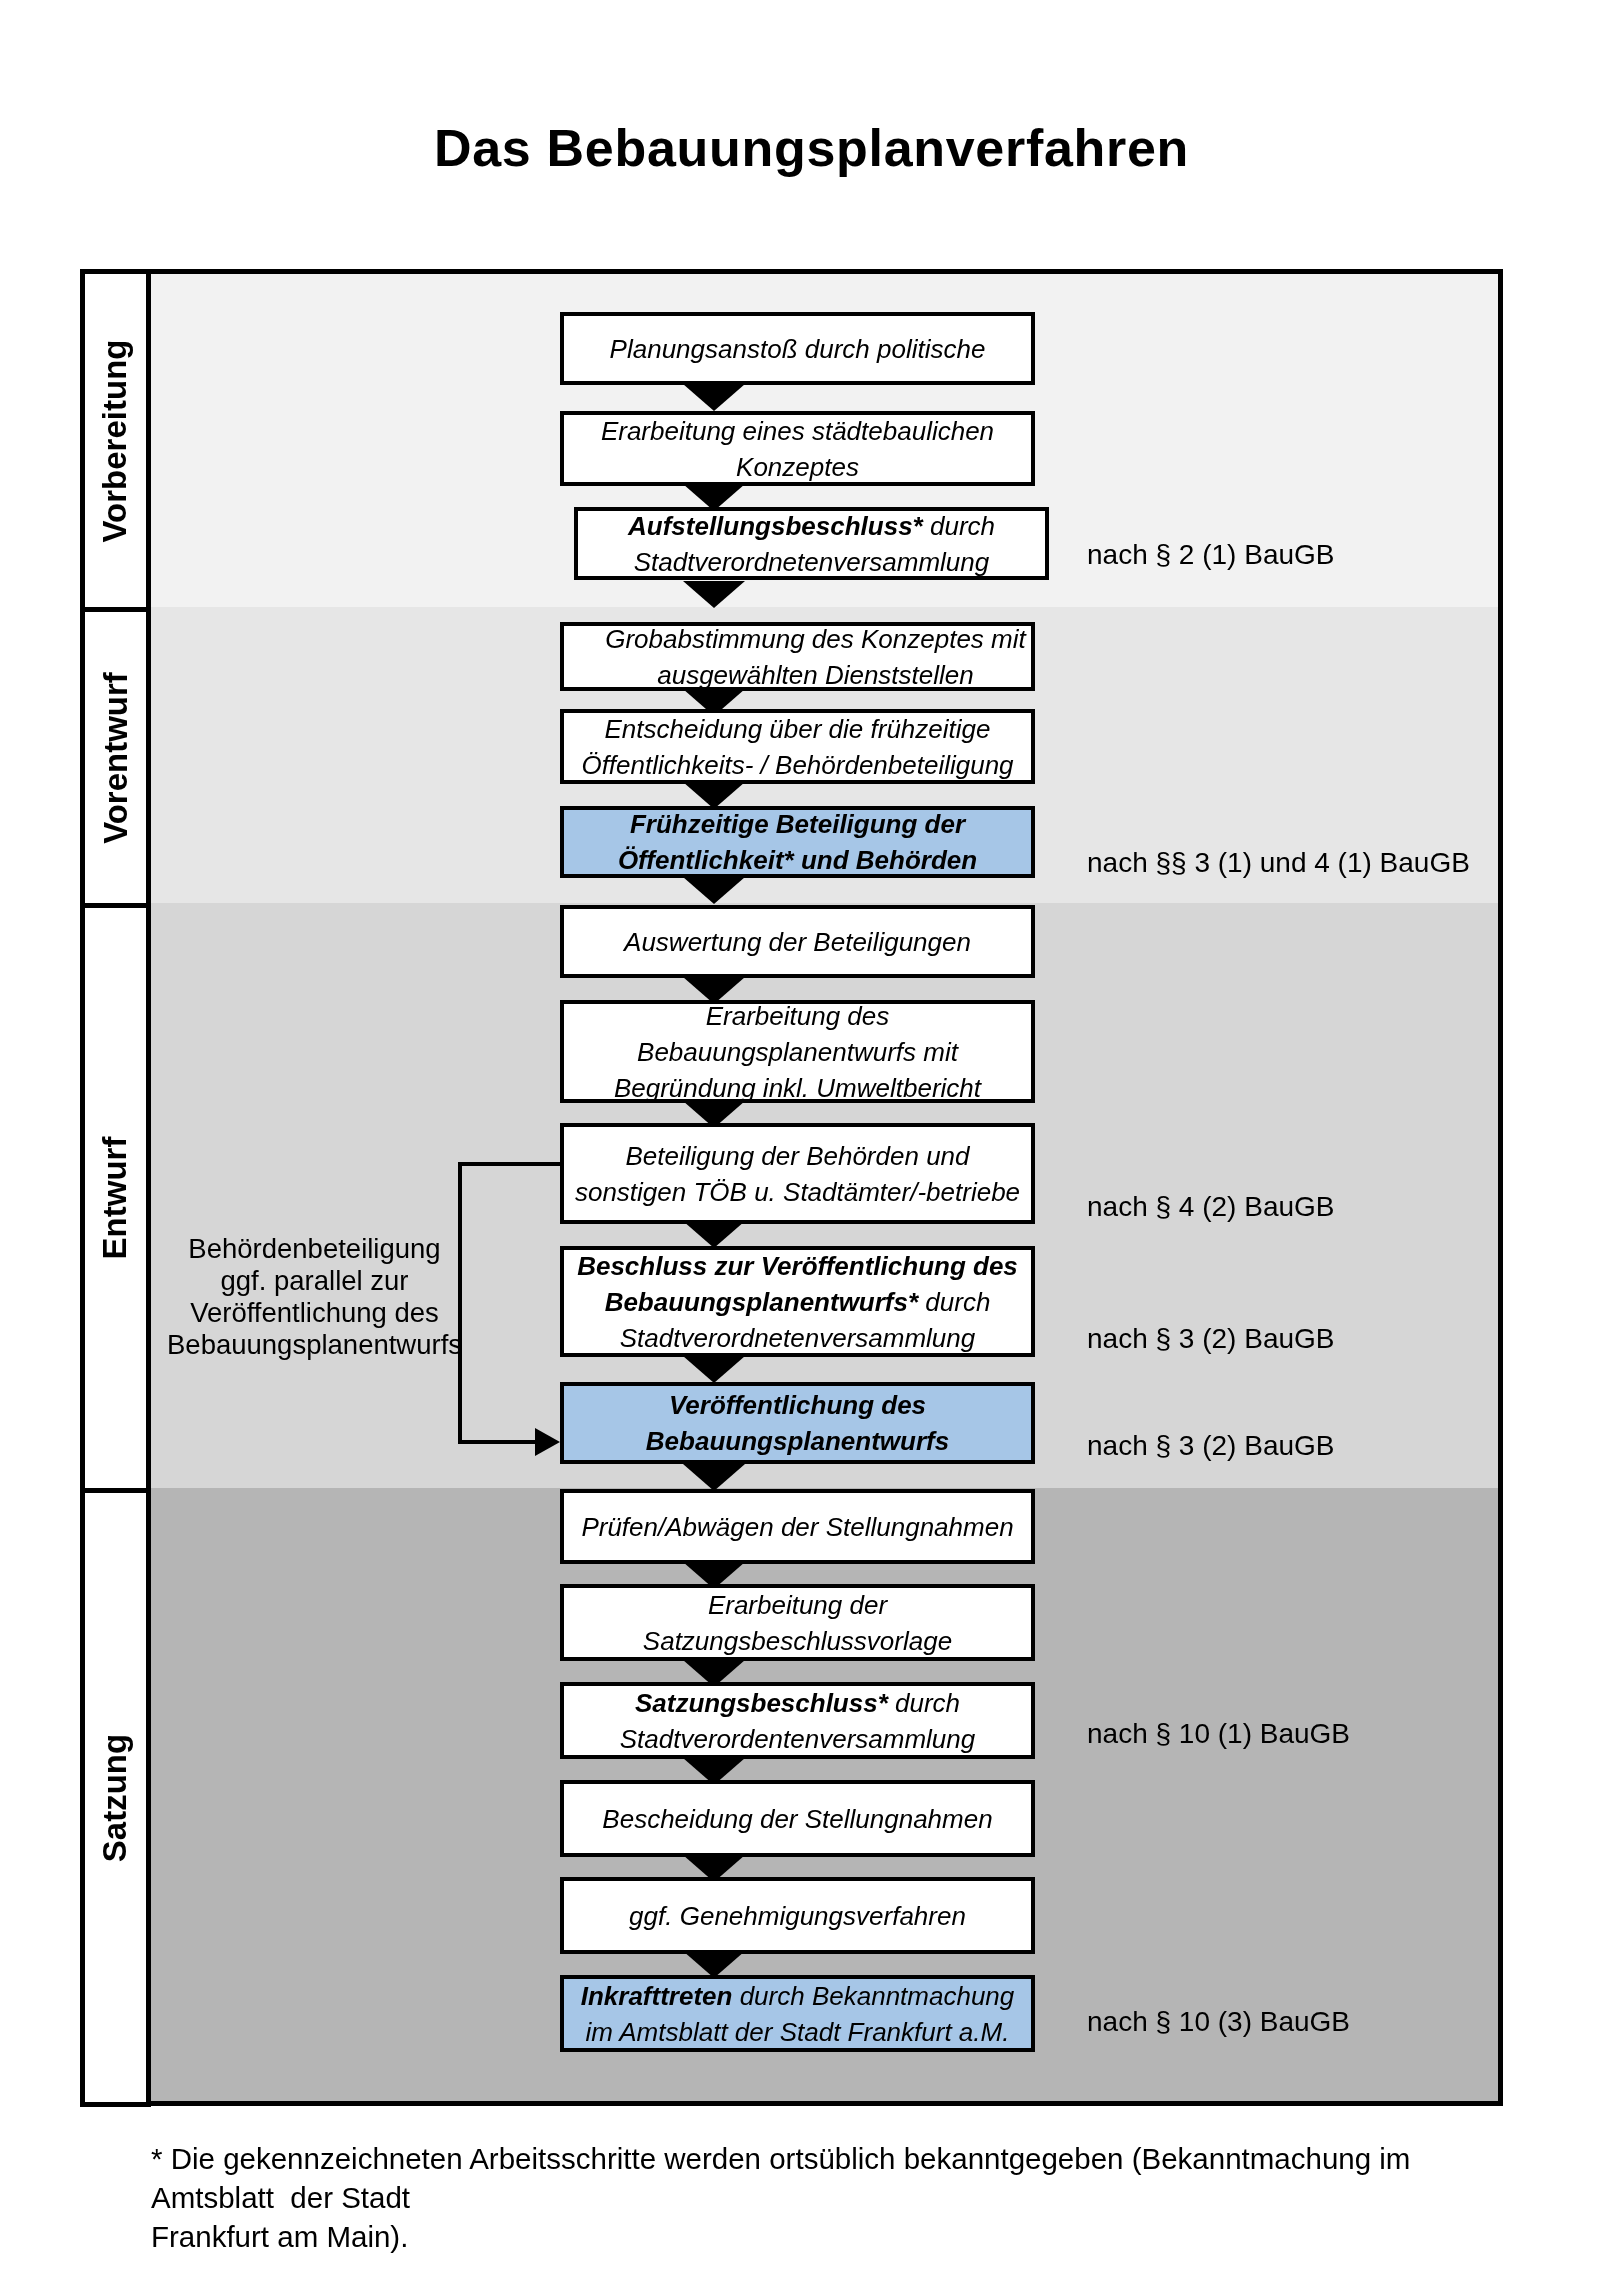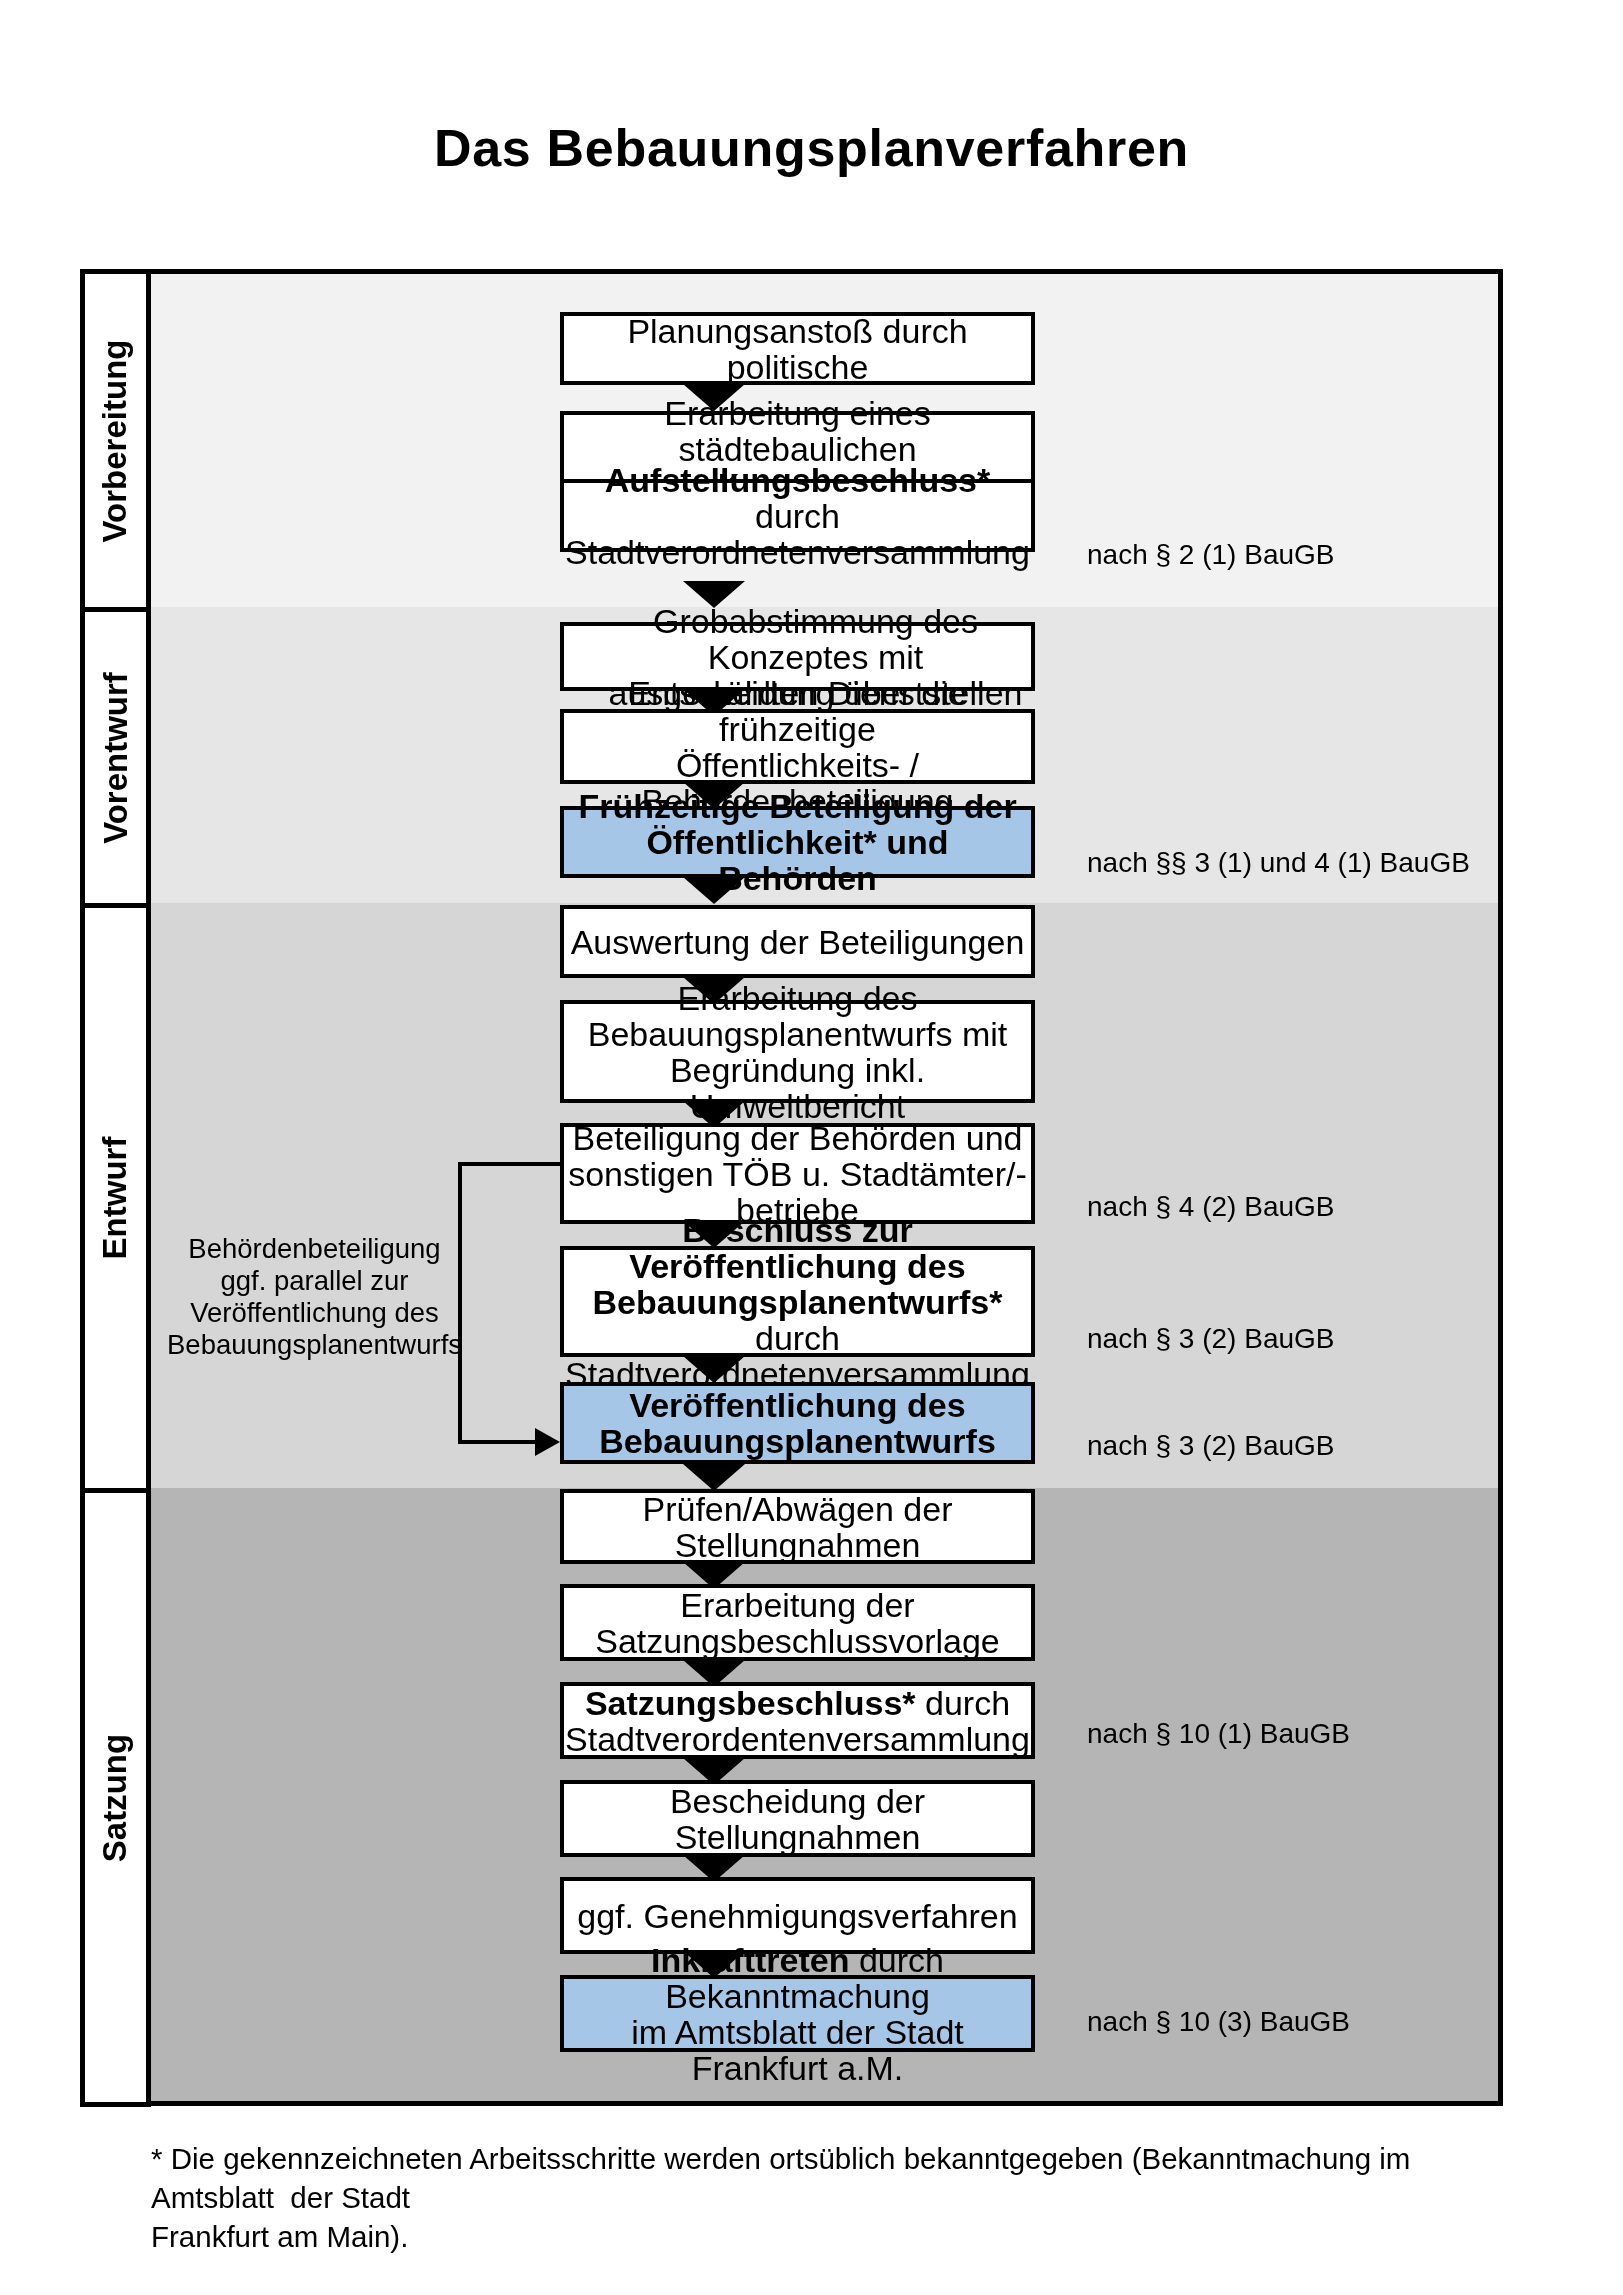--- a/index.html
+++ b/index.html
@@ -42,21 +42,21 @@
     font-size:33px;font-weight:bold;
   }
   .lc1{top:269px;height:344px;}
   .lc2{top:607px;height:301px;}
   .lc3{top:903px;height:590px;}
   .lc4{top:1488px;height:619px;}
   .box{
     position:absolute;left:560px;width:475px;background:#ffffff;
     border:4.6px solid var(--border-black);box-sizing:border-box;
     display:flex;flex-direction:column;align-items:center;justify-content:center;
-    text-align:center;font-size:34px;line-height:36px;
+    text-align:center;font-size:26px;line-height:36px;font-style:italic;
   }
   .box.blue{background:var(--highlight-blue);}
   .box b{font-weight:bold;}
   .arrow{
     position:absolute;width:0;height:0;
     border-left:31px solid transparent;border-right:31px solid transparent;
     border-top:27.5px solid var(--border-black);
   }
   .rnote{
     position:absolute;left:1087px;width:419px;font-size:28px;text-align:left;
@@ -126,21 +126,21 @@
   <div class="arrow" style="left:683px;top:1855px;"></div>
   <div class="arrow" style="left:683px;top:1951px;"></div>
 
   <div class="box" style="top:312px;height:73px;">
     <div><b></b><span>Planungsanstoß durch politische</span></div>
   </div>
   <div class="box" style="top:411px;height:75px;">
     <div><b></b><span>Erarbeitung eines städtebaulichen</span></div>
     <div><b></b><span>Konzeptes</span></div>
   </div>
-  <div class="box" style="top:479px;height:73px;">
+  <div class="box" style="top:507px;height:73px;margin-left:14px;">
     <div><b>Aufstellungsbeschluss*</b><span> durch</span></div>
     <div><b></b><span>Stadtverordnetenversammlung</span></div>
   </div>
   <div class="box" style="top:622px;height:69px;padding-left:36px;">
     <div><b></b><span>Grobabstimmung des Konzeptes mit</span></div>
     <div><b></b><span>ausgewählten Dienststellen</span></div>
   </div>
   <div class="box" style="top:709px;height:75px;">
     <div><b></b><span>Entscheidung über die frühzeitige</span></div>
     <div><b></b><span>Öffentlichkeits- / Behördenbeteiligung</span></div>

